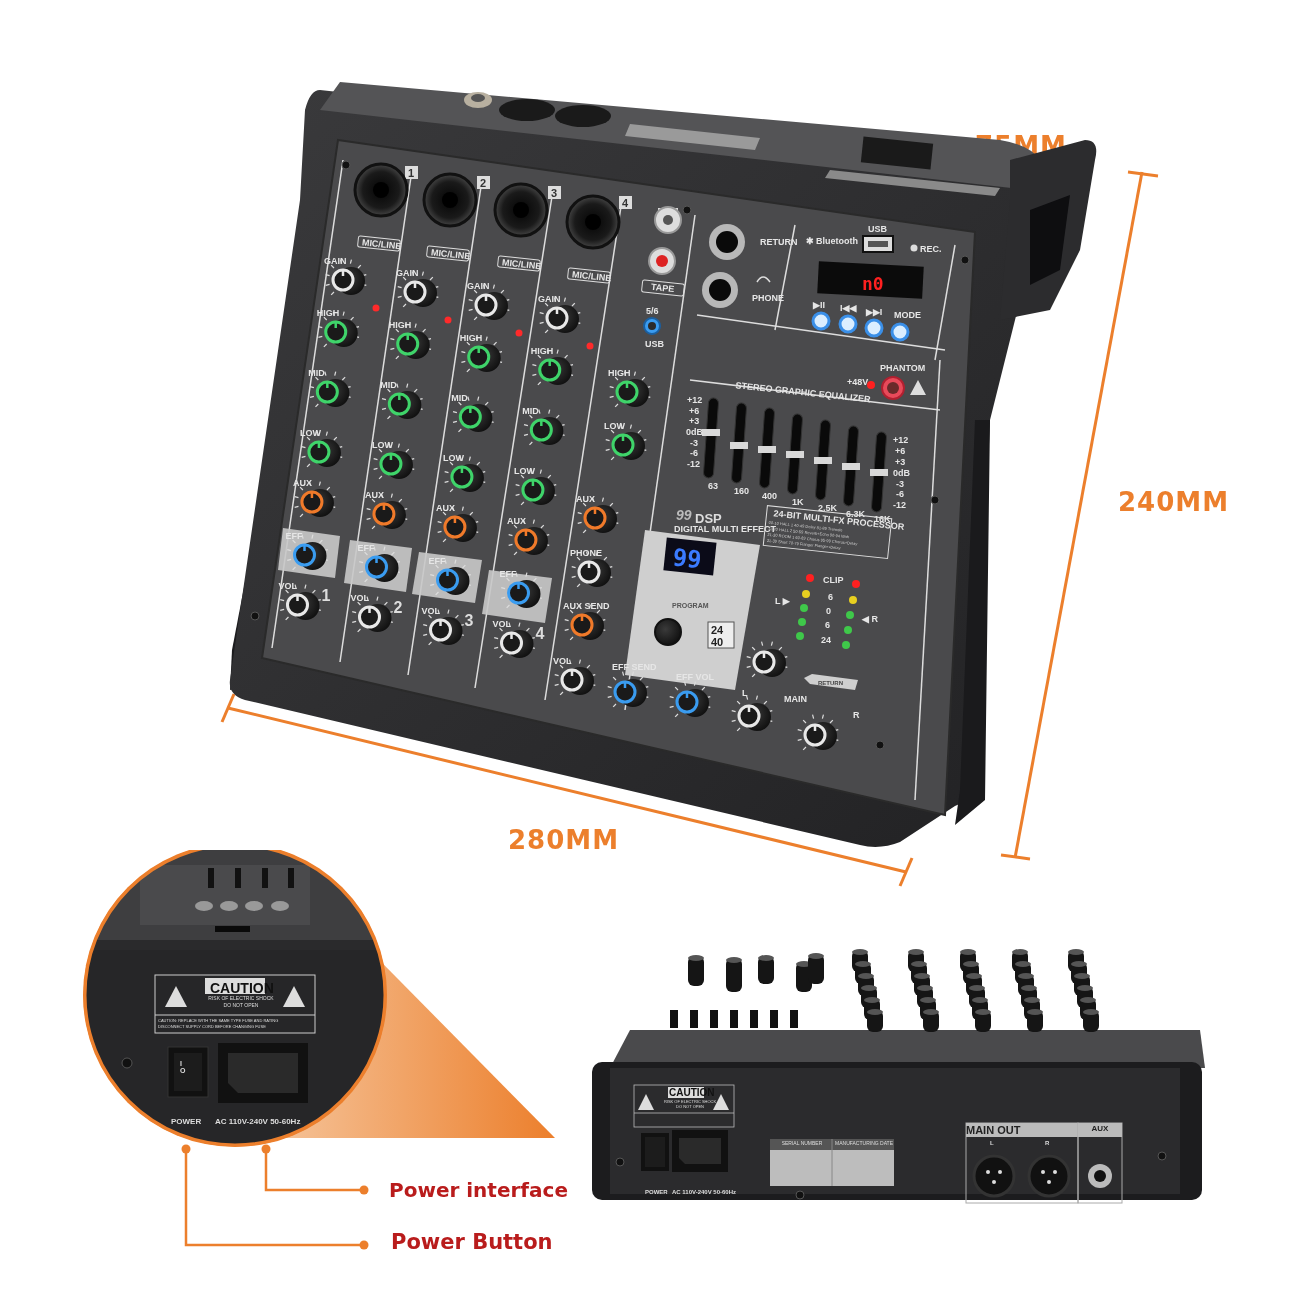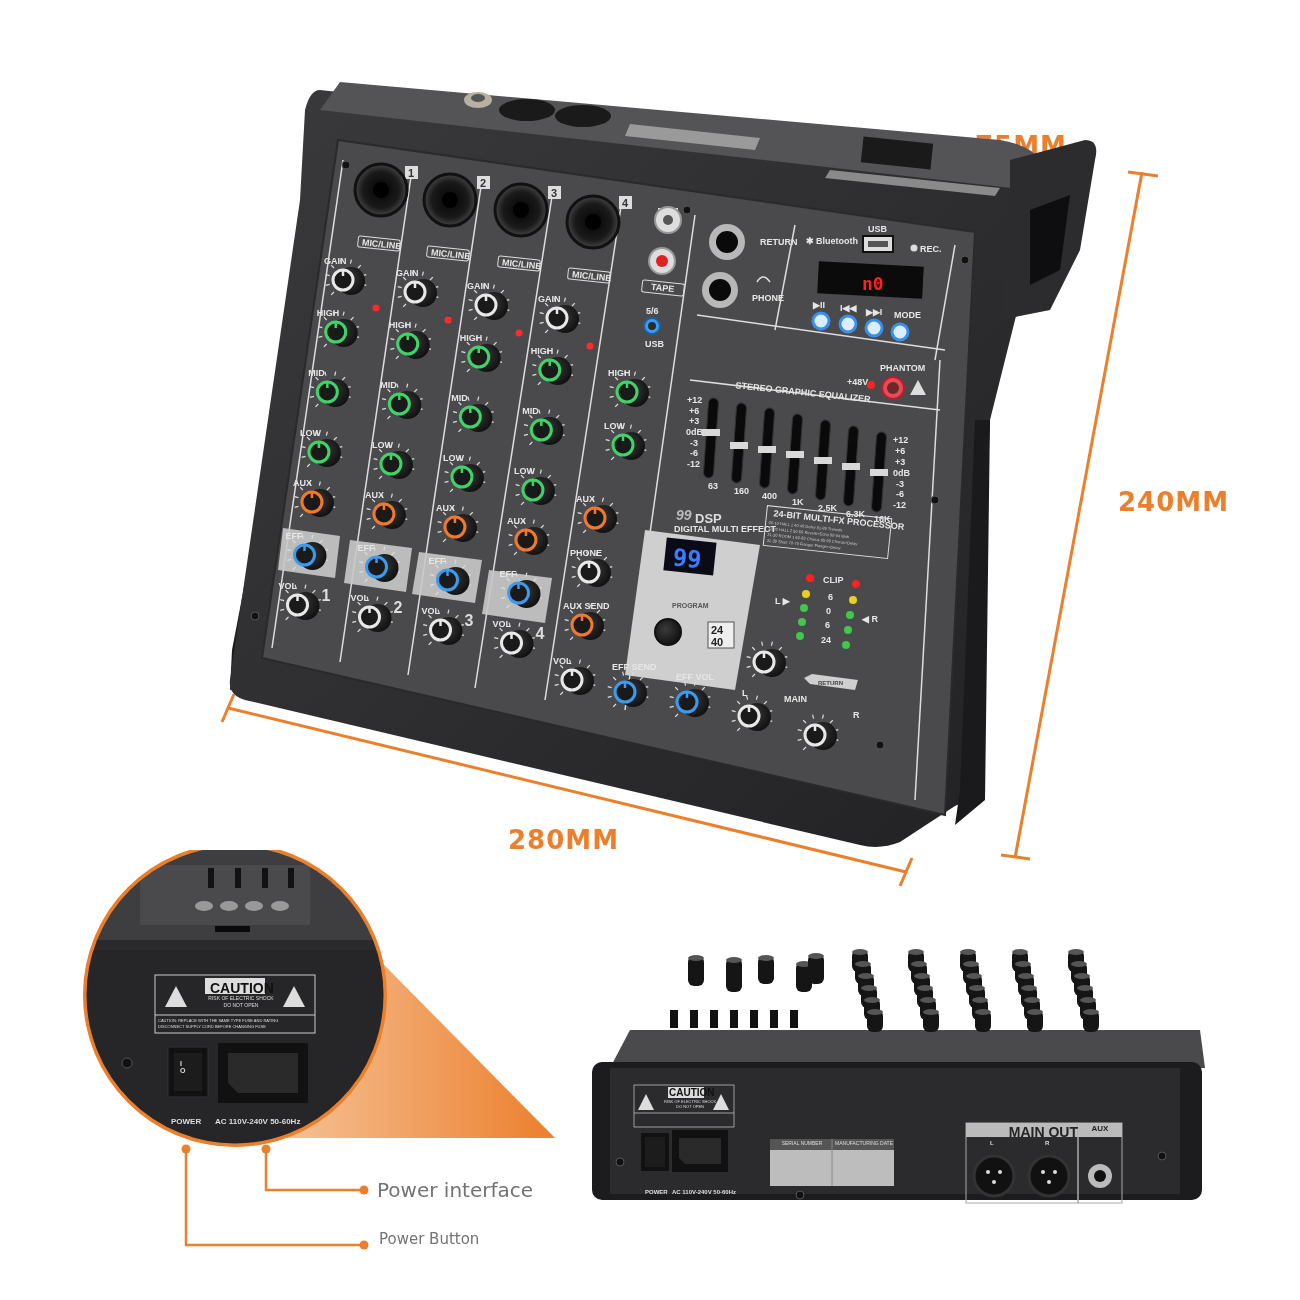--- a/index.html
+++ b/index.html
@@ -1,19 +1,19 @@
 <!DOCTYPE html>
 <html><head>
 <meta charset="utf-8">
 <style>
   html,body{margin:0;padding:0;background:#fff;}
   body{width:1300px;height:1300px;position:relative;overflow:hidden;font-family:"Liberation Sans",sans-serif;}
   .abs{position:absolute;}
   .dim{color:#ec7f2c;font-family:"DejaVu Sans",sans-serif;font-weight:bold;font-size:26px;letter-spacing:1px;}
-  .callout{color:#737373;font-family:"DejaVu Sans",sans-serif;font-weight:normal;font-size:20px;}
+  .callout{color:#b91c1c;font-family:"DejaVu Sans",sans-serif;font-weight:bold;font-size:20px;margin-left:12px;}
   .knob-label{fill:#e6e6e6;font-size:9px;font-weight:bold;font-family:"Liberation Sans",sans-serif;}
   .tick{stroke:#ddd;stroke-width:1.2;}
 </style>
 </head>
 <body>
 
 <svg class="abs" style="left:0;top:0" width="1300" height="1300">
 
   <line x1="1018" y1="200" x2="1078" y2="155" stroke="#ec7f2c" stroke-width="3"></line>
   <line x1="1060" y1="155" x2="1090" y2="158" stroke="#ec7f2c" stroke-width="3"></line>
@@ -925,21 +925,21 @@
     <polyline points="266,1150 266,1190 365,1190"></polyline>
   </g>
   <g fill="#ec7f2c">
     <circle cx="186" cy="1149" r="4.5"></circle>
       <circle cx="266" cy="1149" r="4.5"></circle>
     <circle cx="364" cy="1190" r="4.5"></circle>
       <circle cx="364" cy="1245" r="4.5"></circle>
   </g>
 </svg>
 <div class="abs callout" style="left:377px;top:1178px">Power interface</div>
-<div class="abs callout" style="left:379px;top:1230px;font-size:15px">Power Button</div>
+<div class="abs callout" style="left:379px;top:1230px;font-size:21px">Power Button</div>
 
 <svg class="abs" style="left:590px;top:940px" width="620" height="270">
 
   <path d="M40 90 L610 90 L615 128 L20 128 Z" fill="#4a4a4c"></path>
   <g id="rearKnobs">
       <rect x="98" y="16" width="16" height="30" rx="6" fill="#151515"></rect>
       <ellipse cx="106" cy="18" rx="8" ry="3" fill="#555"></ellipse>
       <rect x="136" y="18" width="16" height="34" rx="6" fill="#151515"></rect>
       <ellipse cx="144" cy="20" rx="8" ry="3" fill="#555"></ellipse>
       <rect x="168" y="16" width="16" height="28" rx="6" fill="#151515"></rect>
@@ -1059,16 +1059,16 @@
       <circle cx="210" cy="255" r="4"></circle>
     </g>
 </svg>
 <div class="abs" style="left:669px;top:1087px;width:38px;text-align:center;font-size:10px;font-weight:bold;color:#111">CAUTION</div>
 <div class="abs" style="left:655px;top:1099px;width:70px;text-align:center;font-size:4px;color:#ddd">RISK OF ELECTRIC SHOCK</div>
 <div class="abs" style="left:655px;top:1104px;width:70px;text-align:center;font-size:4px;color:#ddd">DO NOT OPEN</div>
 <div class="abs" style="left:645px;top:1189px;font-size:6px;color:#ddd;font-weight:bold">POWER</div>
 <div class="abs" style="left:672px;top:1189px;font-size:6px;color:#ddd;font-weight:bold">AC 110V-240V 50-60Hz</div>
 <div class="abs" style="left:772px;top:1140px;width:60px;text-align:center;font-size:5px;color:#ddd">SERIAL NUMBER</div>
 <div class="abs" style="left:833px;top:1140px;width:62px;text-align:center;font-size:5px;color:#ddd">MANUFACTURING DATE</div>
-<div class="abs" style="left:966px;top:1124px;width:112px;text-align:right;font-size:14px;font-weight:bold;color:#222">MAIN OUT</div>
+<div class="abs" style="left:966px;top:1124px;width:112px;text-align:left;font-size:11px;font-weight:bold;color:#222">MAIN OUT</div>
 <div class="abs" style="left:1078px;top:1124px;width:44px;text-align:center;font-size:8px;font-weight:bold;color:#222">AUX</div>
 <div class="abs" style="left:990px;top:1140px;font-size:6px;color:#ddd;font-weight:bold">L</div>
 <div class="abs" style="left:1045px;top:1140px;font-size:6px;color:#ddd;font-weight:bold">R</div>
 
 </body></html>

